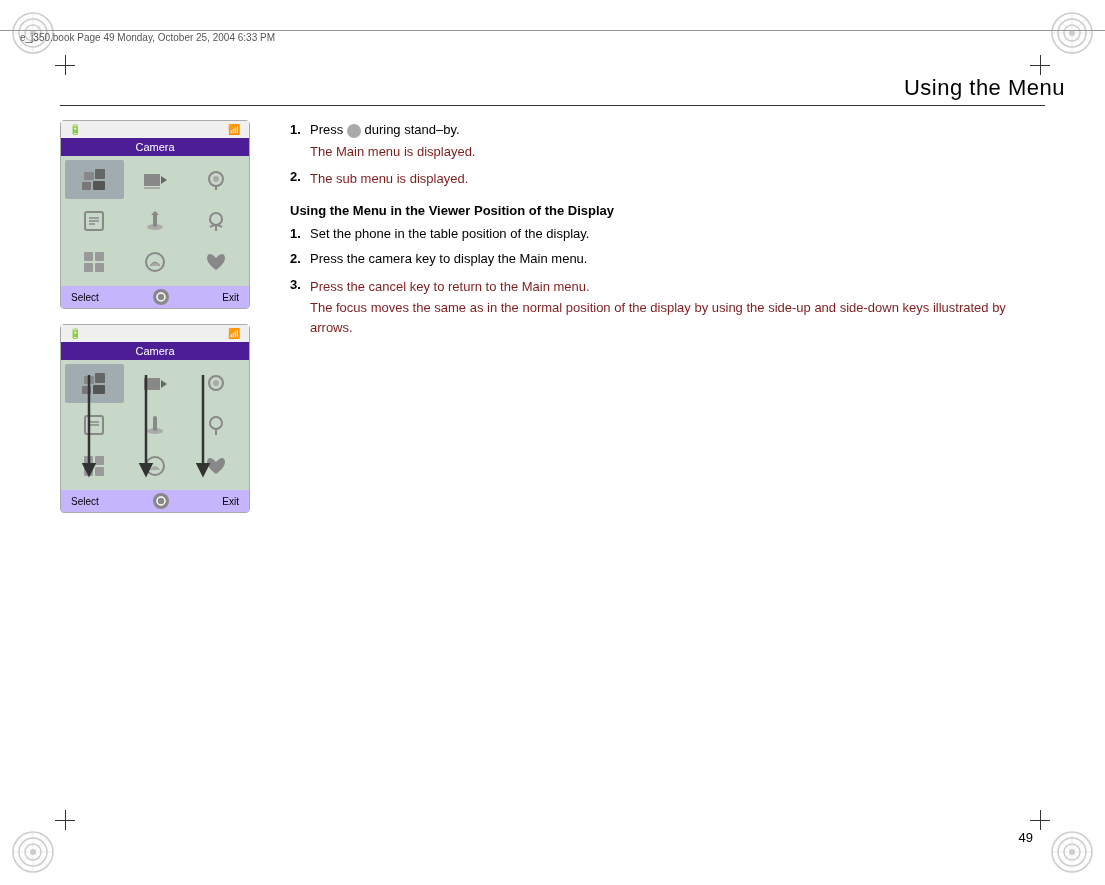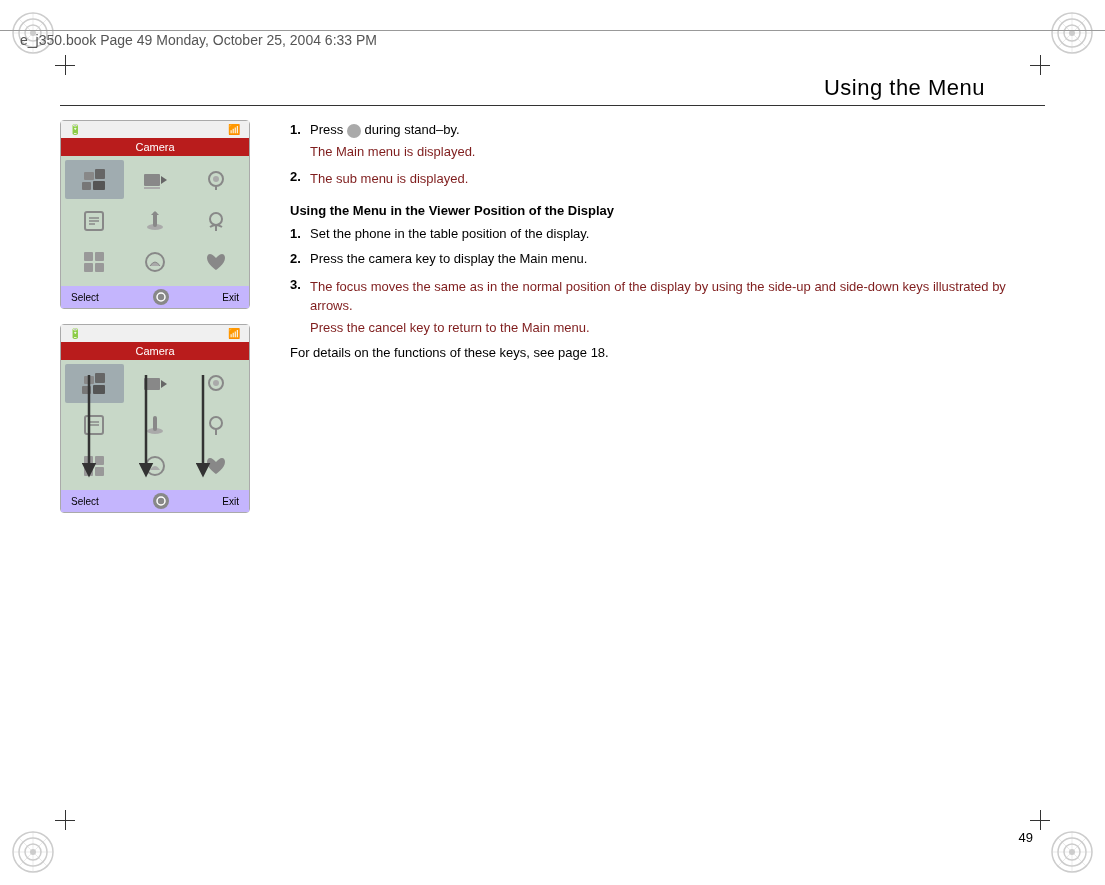--- a/index.html
+++ b/index.html
@@ -57,42 +57,42 @@
     .ch-br { bottom: 55px; right: 55px; }
 
     
     .header-bar {
       position: absolute;
       top: 30px;
       left: 0;
       right: 0;
       height: 20px;
       display: flex;
-      align-items: center;
-      padding: 8px 20px;
-      font-size: 14px;
+      align-items: flex-start;
+      padding: 2px 20px;
+      font-size: 10px;
       color: #555;
     }
     .header-bar-line {
       position: absolute;
       top: 30px;
       left: 0;
       right: 0;
       height: 1px;
       background: #999;
     }
 
     
     .page-title-container {
       position: absolute;
       top: 75px;
       left: 0;
       right: 0;
       text-align: right;
-      padding-right: 120px;
+      padding-right: 40px;
     }
     .page-title {
       font-size: 22px;
       font-weight: normal;
       letter-spacing: 0.5px;
     }
     .title-underline {
       position: absolute;
       top: 105px;
       left: 60px;
@@ -127,21 +127,21 @@
       border-radius: 4px;
     }
     .phone-status-bar {
       display: flex;
       justify-content: space-between;
       align-items: center;
       padding: 3px 8px;
       background: #f0f0f0;
     }
     .phone-header {
-      background: #b91c1c;
+      background: #4c1d95;
       color: #fff;
       text-align: center;
       font-size: 11px;
       padding: 3px 0;
     }
     .phone-screen {
       background: #c8d8c8;
       height: 130px;
       display: grid;
       grid-template-columns: repeat(3, 1fr);
@@ -523,24 +523,23 @@
         </li>
         <li>
           <span class="list-num">2.</span>
           <span class="list-content">
             <span>Press the camera key to display the Main menu.</span>
           </span>
         </li>
         <li>
           <span class="list-num">3.</span>
           <span class="list-content">
+            <span class="sub-text">Press the cancel key to return to the Main menu.</span>
             <span class="sub-text">The focus moves the same as in the normal position of the display by using the side-up and side-down keys illustrated by arrows.</span>
-            <span class="sub-text">Press the cancel key to return to the Main menu.</span>
           </span>
         </li>
       </ol>
-      <div style="margin-top: 8px;">For details on the functions of these keys, see page 18.</div>
     </div>
 
   </div>
 </div>
 
 <div class="page-number">49</div>
 
 </body></html>

